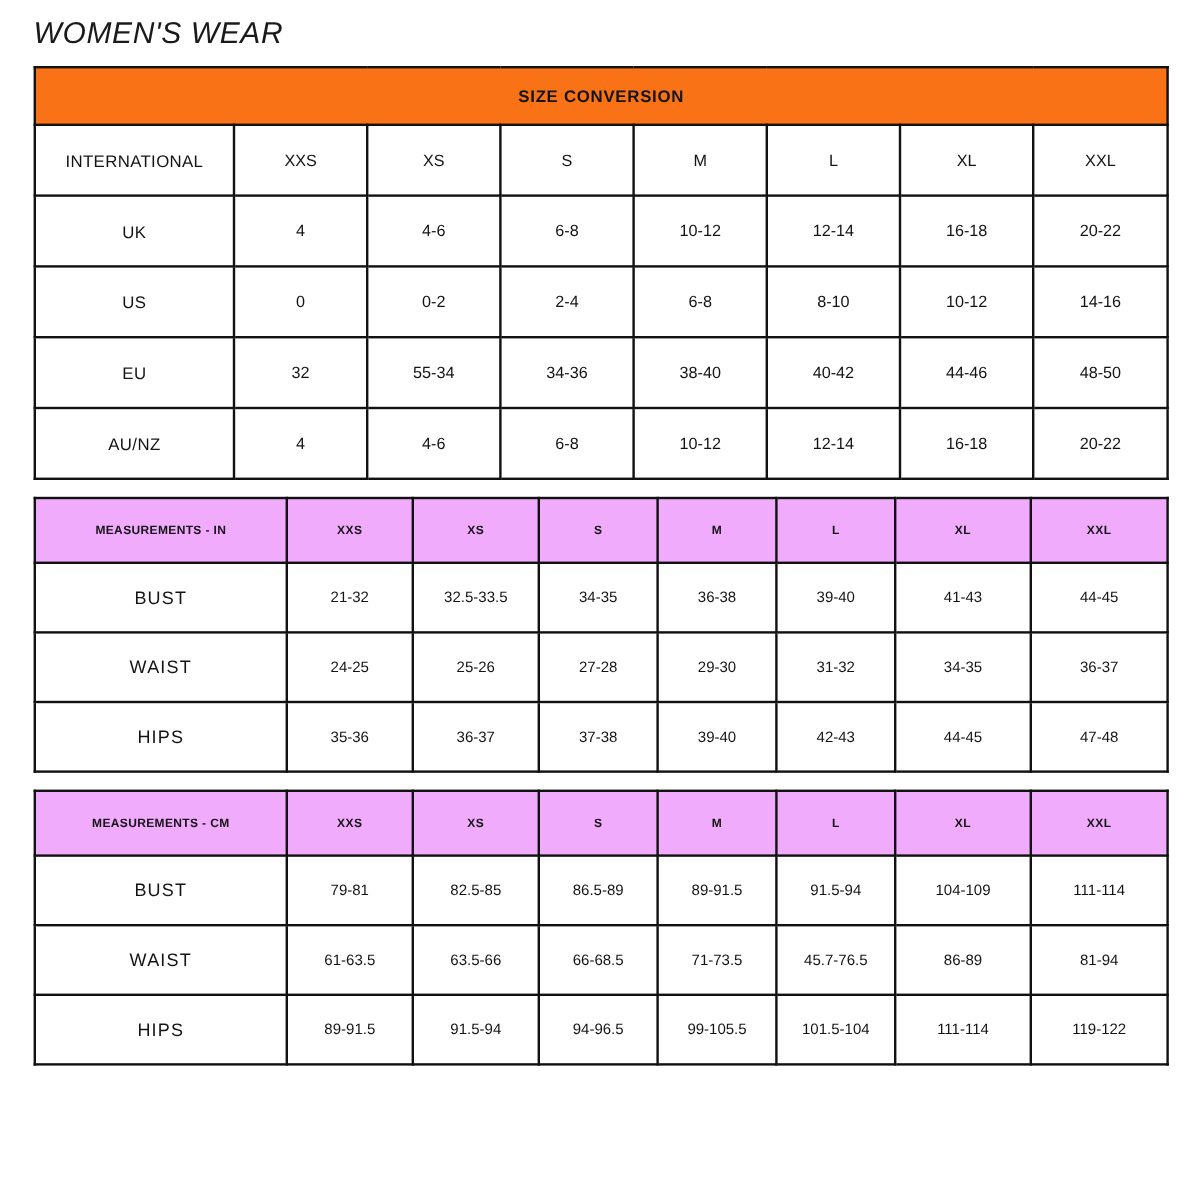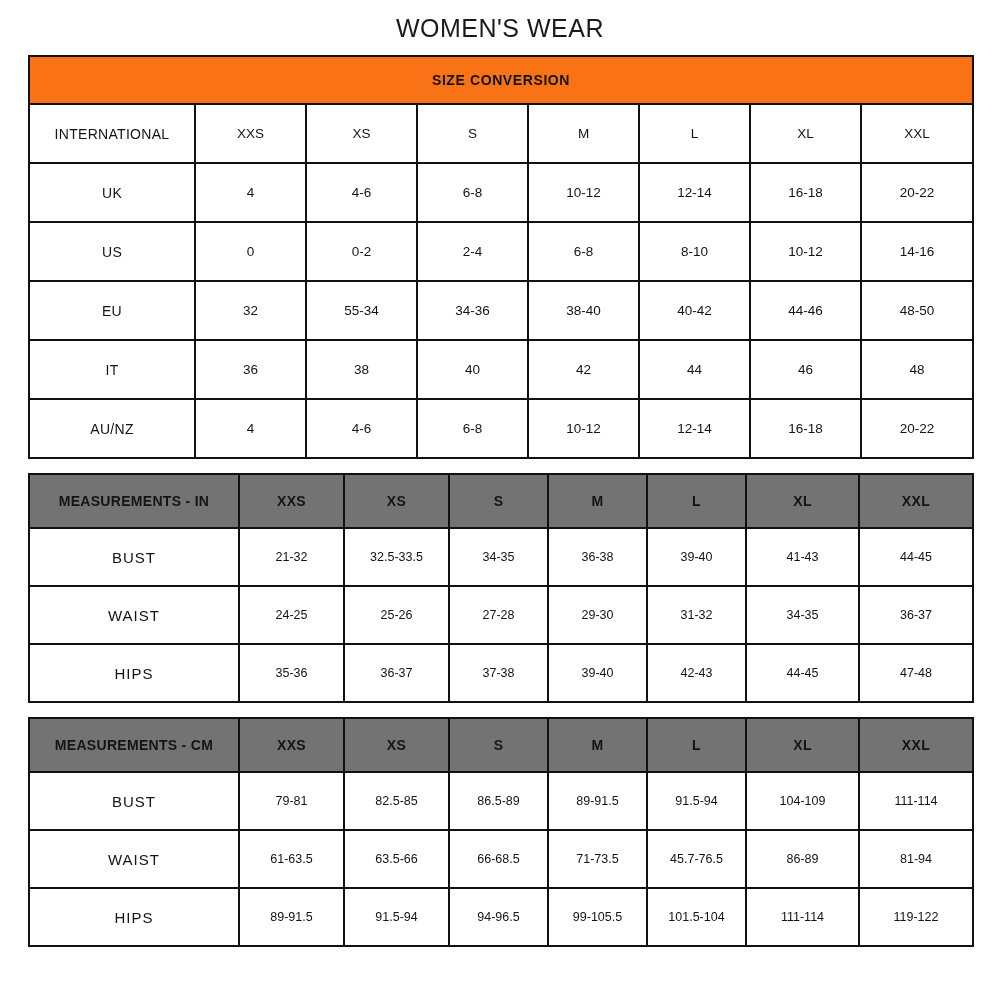--- a/index.html
+++ b/index.html
@@ -15,26 +15,26 @@
     -webkit-font-smoothing: antialiased;
   }
   .page {
     width: 1000px;
     height: 1000px;
     position: relative;
     box-sizing: border-box;
     padding: 0 28px;
   }
   .title {
-    text-align: center;
     font-size: 25px;
     letter-spacing: 0.5px;
     font-weight: 400;
     padding: 14px 0 12px 0;
     color: #1a1a1a;
+    font-style: italic;
   }
   table {
     border-collapse: collapse;
     width: 944px;
     table-layout: fixed;
     margin: 0 auto;
   }
   table.conv {
     margin-bottom: 14px;
   }
@@ -57,24 +57,24 @@
     letter-spacing: 0.6px;
     height: 46px;
   }
   .conv tr.data td {
     height: 57px;
   }
   .conv tr.data td.rowhead {
     letter-spacing: 0.3px;
   }
   .meas th {
-    background: #737373;
+    background: #f0abfc;
     font-weight: bold;
     height: 52px;
-    font-size: 14px;
+    font-size: 10px;
     letter-spacing: 0.4px;
   }
   .meas th.lead {
     text-align: center;
     letter-spacing: 0.3px;
   }
   .meas td {
     height: 56px;
   }
   .meas td.lead {
@@ -151,30 +151,20 @@
         <td class="rowhead">EU</td>
         <td class="val">32</td>
         <td class="val">55-34</td>
         <td class="val">34-36</td>
         <td class="val">38-40</td>
         <td class="val">40-42</td>
         <td class="val">44-46</td>
         <td class="val">48-50</td>
       </tr>
 
-      <tr class="data">
-        <td class="rowhead">IT</td>
-        <td class="val">36</td>
-        <td class="val">38</td>
-        <td class="val">40</td>
-        <td class="val">42</td>
-        <td class="val">44</td>
-        <td class="val">46</td>
-        <td class="val">48</td>
-      </tr>
 
       <tr class="data">
         <td class="rowhead">AU/NZ</td>
         <td class="val">4</td>
         <td class="val">4-6</td>
         <td class="val">6-8</td>
         <td class="val">10-12</td>
         <td class="val">12-14</td>
         <td class="val">16-18</td>
         <td class="val">20-22</td>

